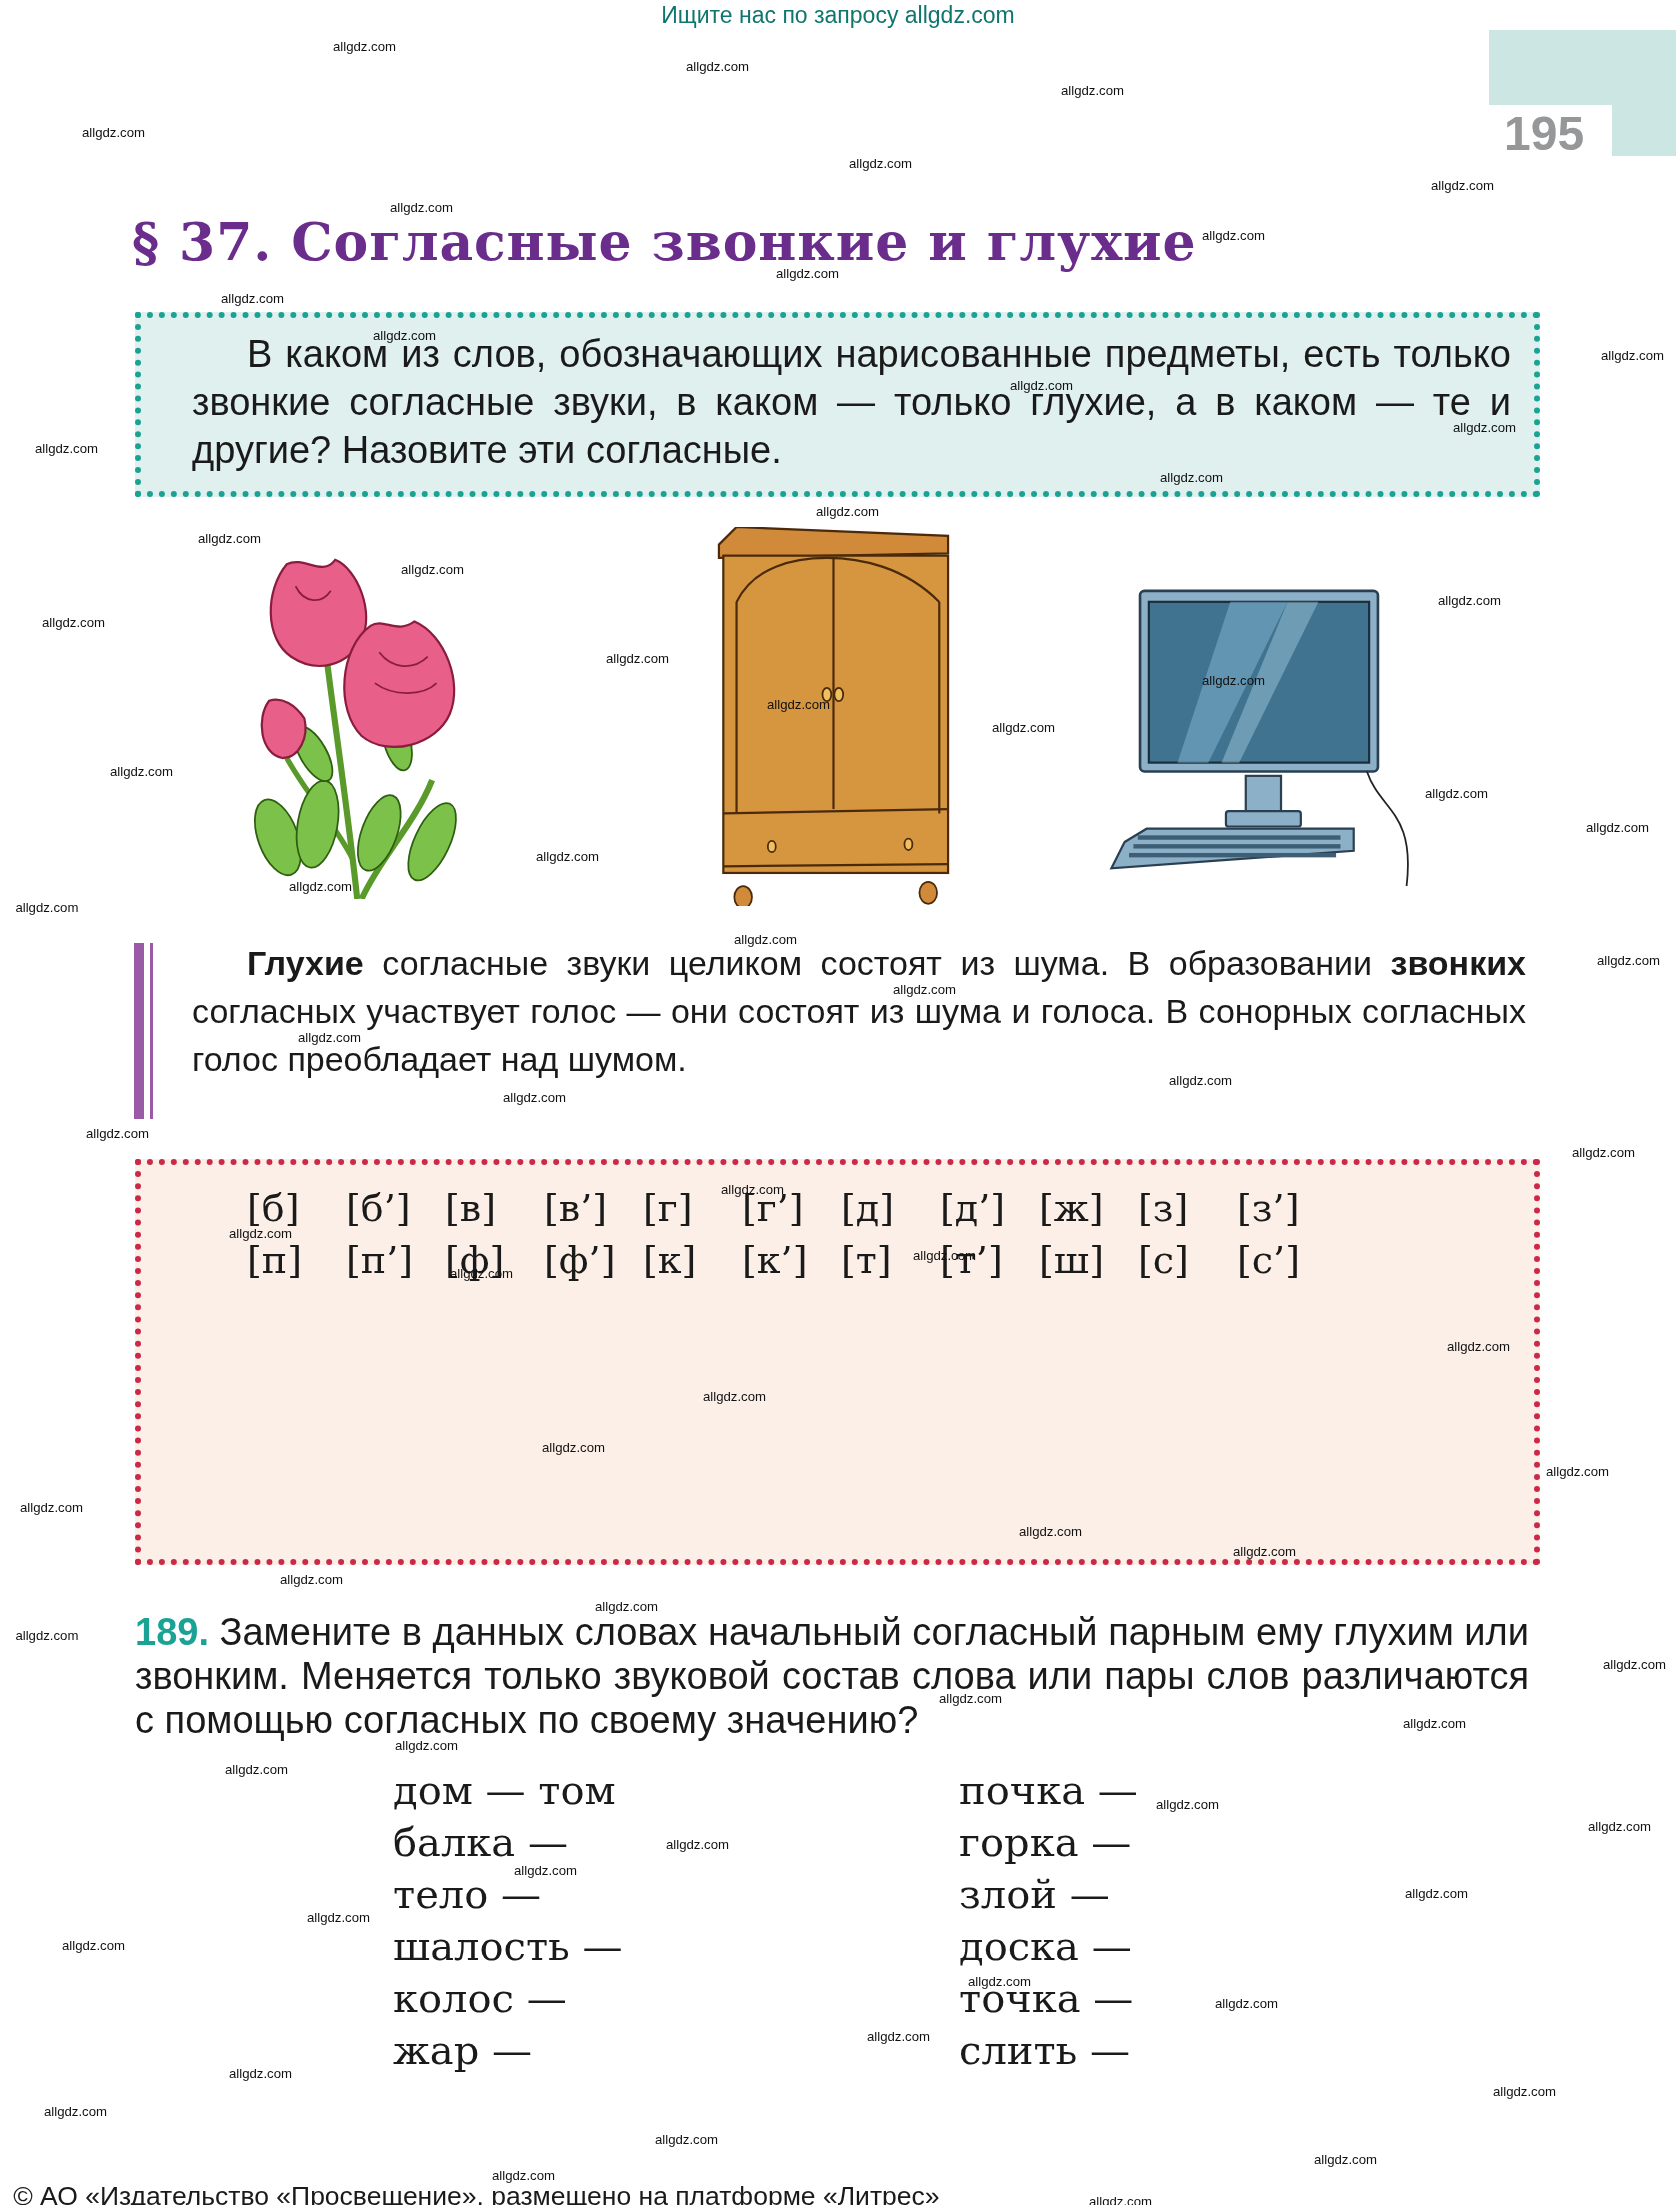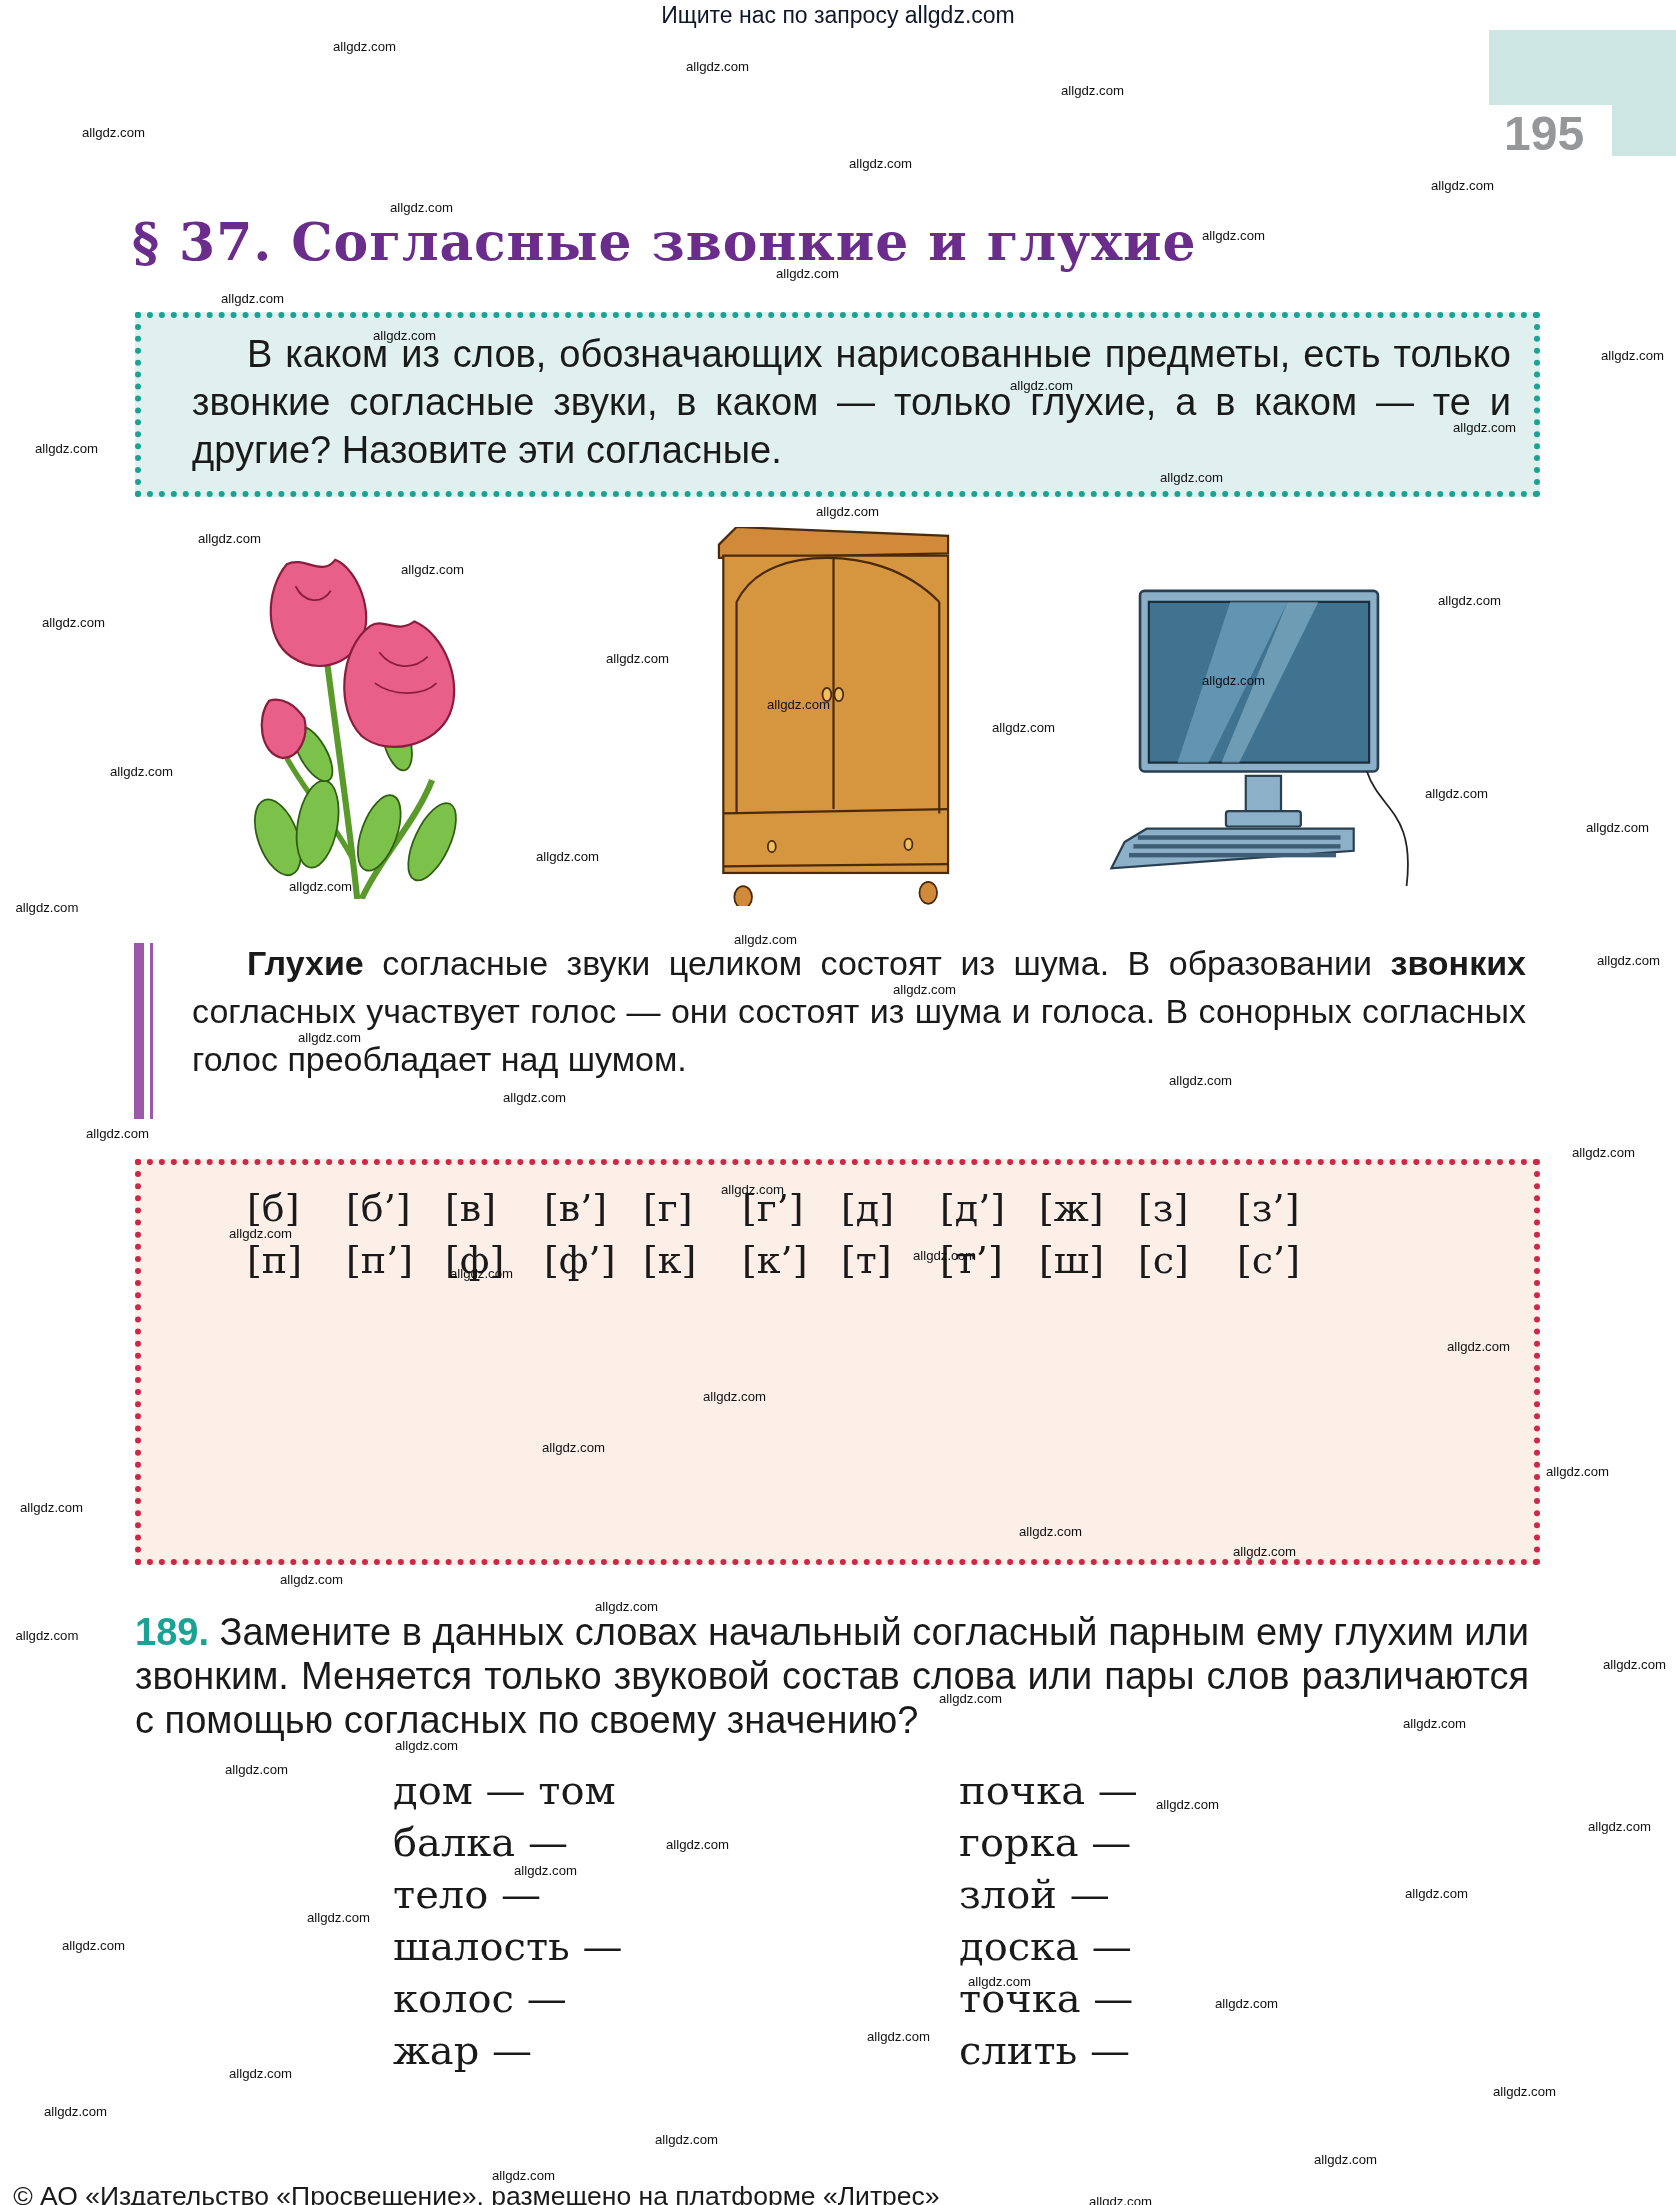--- a/index.html
+++ b/index.html
@@ -1,21 +1,21 @@
 <!DOCTYPE html>
 <html style="font-size:7px"><head>
 <meta charset="utf-8">
 <style>
   html, body { margin: 0; padding: 0; background: #ffffff; }
   body { width: 1676px; height: 2256px; position: relative; overflow: hidden;
          font-family: "Liberation Sans", sans-serif; color: #1a1a1a; }
   .abs { position: absolute; }
 
   
-  .top-banner { left: 0; width: 1676px; top: 1.8px; text-align: center; font-size: 23px; color: #0f172a; }
+  .top-banner { left: 0; width: 1676px; top: 1.8px; text-align: center; font-size: 23px; color: #0f766e; }
 
   
   .page-tab-top { left: 1489px; top: 30px; width: 187px; height: 75px; background: #cce6e4; }
   .page-tab-side { left: 1612px; top: 105px; width: 64px; height: 51px; background: #cce6e4; }
   .page-number { left: 1504px; top: 106px; font-size: 48px; font-weight: bold; color: #959799; font-family: "Liberation Sans", sans-serif; }
 
   
   .section-title { left: 132px; top: 211px; font-family: "DejaVu Serif", serif; font-weight: bold; font-size: 52px; color: #6a2d8c; letter-spacing: 0.9px; white-space: nowrap; }
 
   

